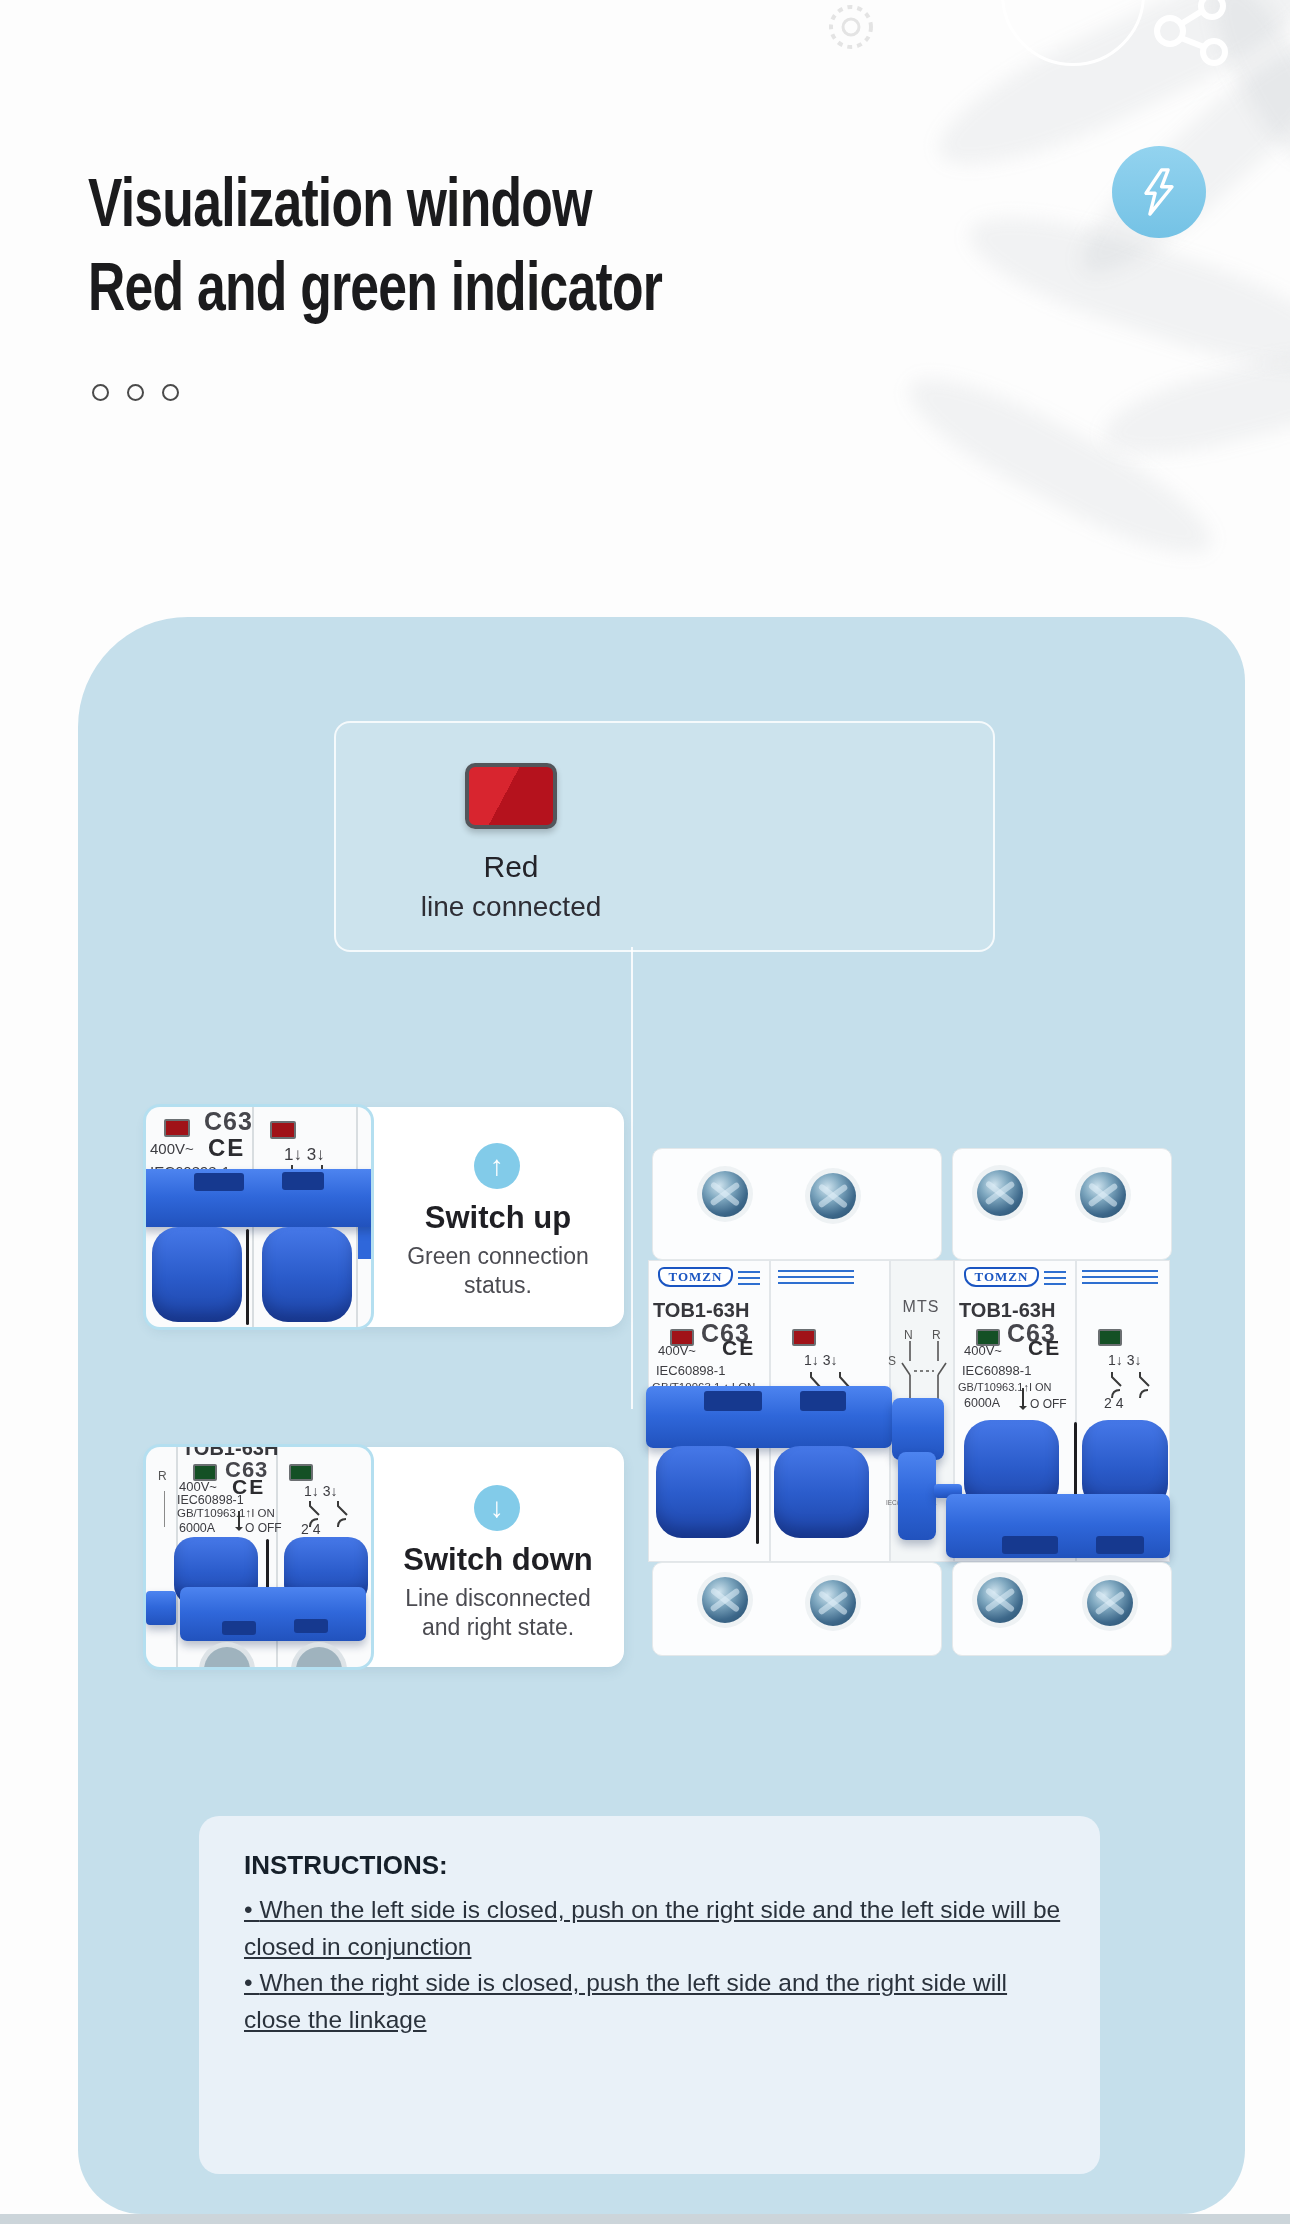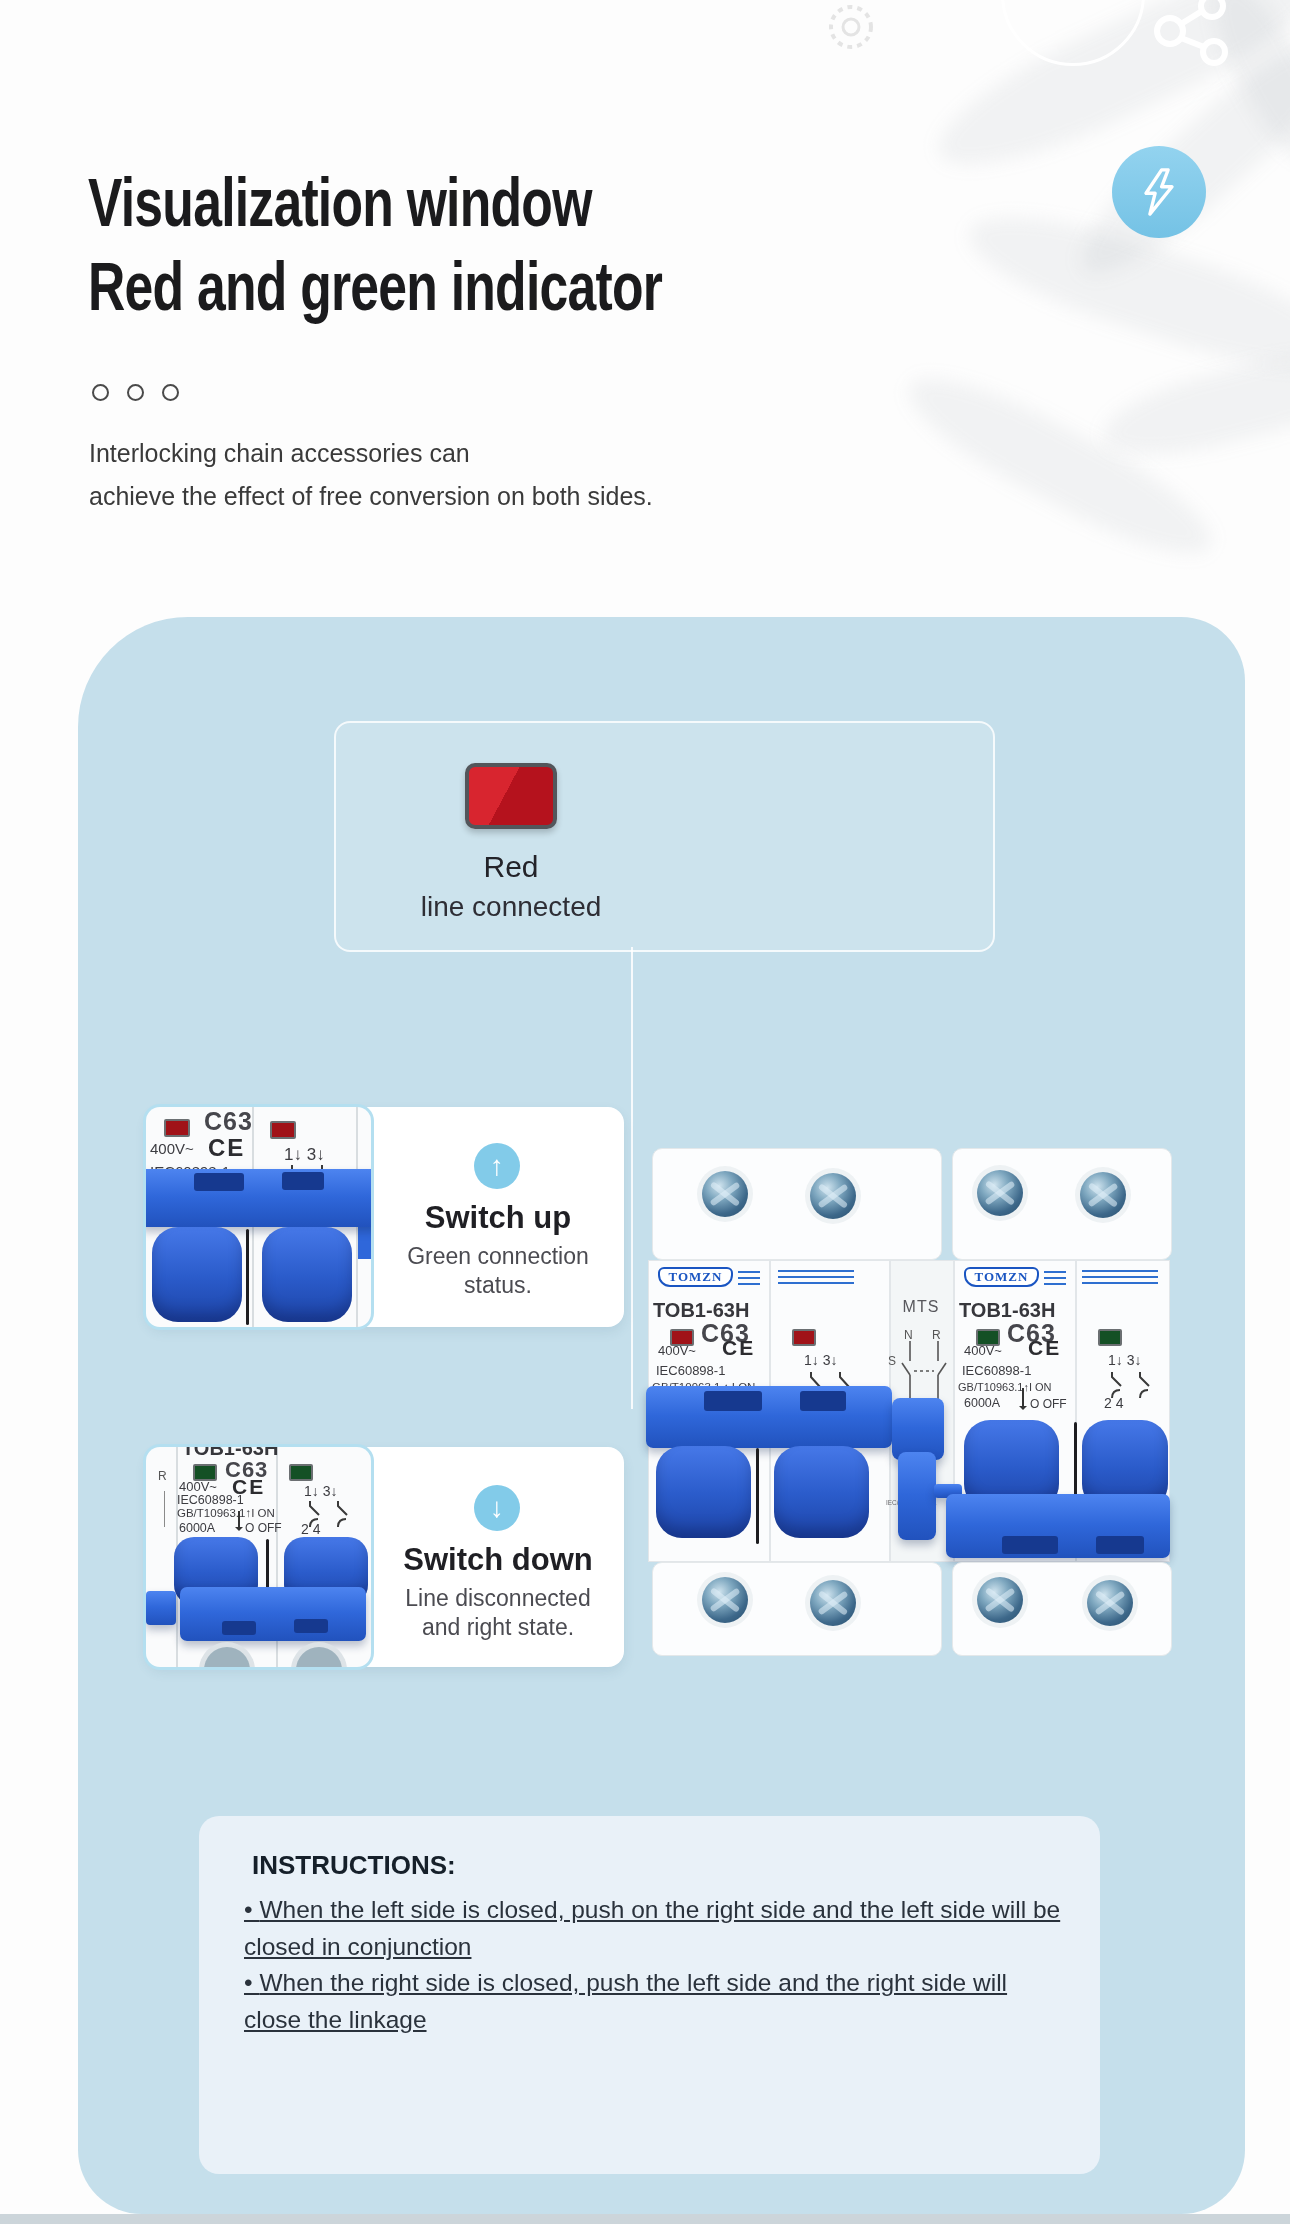--- a/index.html
+++ b/index.html
@@ -70,21 +70,21 @@
   .eqlines{position:absolute;background:repeating-linear-gradient(180deg,#2e6fd0 0 2.5px,transparent 2.5px 6px);}
   .ptext{position:absolute;color:#3c3c41;white-space:nowrap;}
   .ce{letter-spacing:2px;font-weight:600;color:#2c2c30;}
   .model{font-weight:bold;color:#37373c;}
   .rating{font-weight:600;color:#46464c;letter-spacing:1px;}
   .vline-arrow{position:absolute;width:2px;background:#333;}
   .vline-arrow::after{content:"";position:absolute;left:-3px;bottom:-6px;border:4px solid transparent;border-top-color:#333;}
   .divider{position:absolute;background:#d8dde0;}
   
   .instr{position:absolute;left:199px;top:1816px;width:901px;height:358px;background:#e9f1f8;border-radius:20px;}
-  .instr-title{position:absolute;left:45px;top:34px;font-size:26px;font-weight:bold;color:#16202a;margin-left:8px;}
+  .instr-title{position:absolute;left:45px;top:34px;font-size:26px;font-weight:bold;color:#16202a;}
   .instr-body{position:absolute;left:45px;top:76px;width:822px;font-size:24.5px;line-height:36.5px;color:#2a323c;text-decoration:underline;}
   .bullet::before{content:"• ";}
 </style>
 </head>
 <body>
 
 <div id="page">
 
   <div class="leaf" style="left:920px;top:20px;width:420px;height:90px;transform:rotate(-25deg);"></div>
   <div class="leaf" style="left:1040px;top:120px;width:340px;height:74px;transform:rotate(-42deg);"></div>
@@ -120,24 +120,20 @@
     <div>Visualization window</div>
     <div>Red and green indicator</div>
   </div>
 
   <div class="dots">
     <div class="dot"></div>
     <div class="dot"></div>
     <div class="dot"></div>
   </div>
 
-  <div class="intro">
-    <div>Interlocking chain accessories can</div>
-    <div>achieve the effect of free conversion on both sides.</div>
-  </div>
 
   <div class="panel"></div>
 
   <div class="legend-box"></div>
   <div class="leg-col" style="left:403px;width:216px;">
     <div class="swatch red"></div>
     <div class="leg-name">Red</div>
     <div class="leg-desc">line connected</div>
   </div>
 

